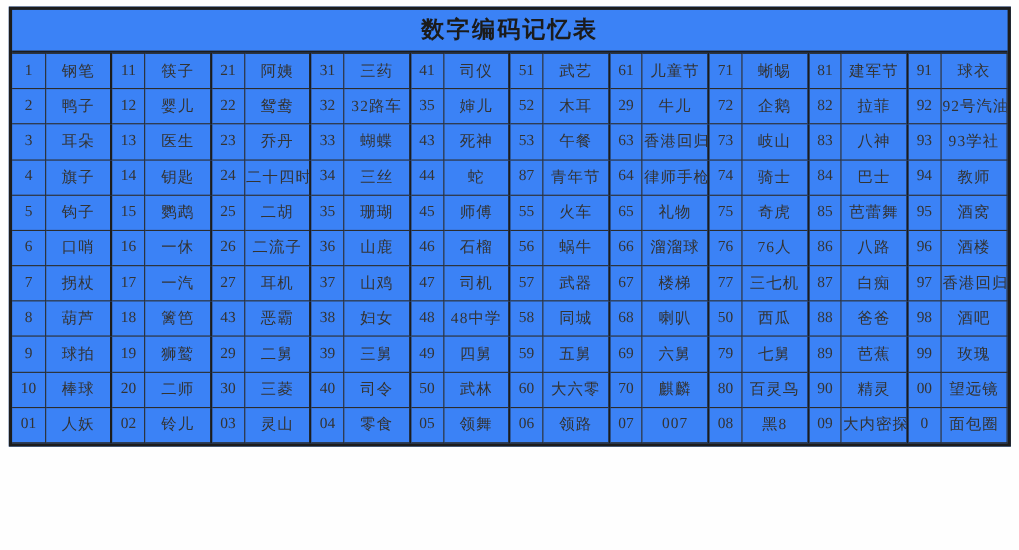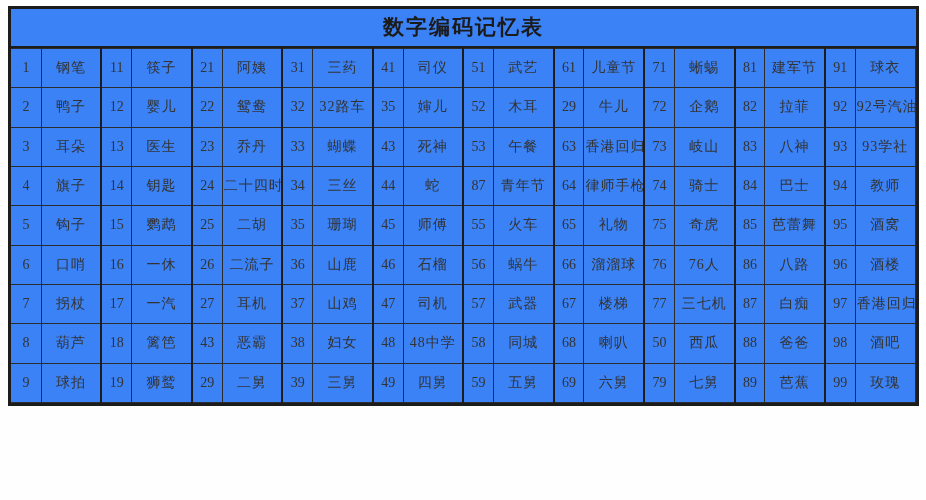--- a/index.html
+++ b/index.html
@@ -290,16 +290,60 @@
             <td class="word">五舅</td>
             <td class="num">69</td>
             <td class="word">六舅</td>
             <td class="num">79</td>
             <td class="word">七舅</td>
             <td class="num">89</td>
             <td class="word">芭蕉</td>
             <td class="num">99</td>
             <td class="word">玫瑰</td>
           </tr>
+          <tr>
+            <td class="num">10</td>
+            <td class="word">棒球</td>
+            <td class="num">20</td>
+            <td class="word">二师</td>
+            <td class="num">30</td>
+            <td class="word">三菱</td>
+            <td class="num">40</td>
+            <td class="word">司令</td>
+            <td class="num">50</td>
+            <td class="word">武林</td>
+            <td class="num">60</td>
+            <td class="word">大六零</td>
+            <td class="num">70</td>
+            <td class="word">麒麟</td>
+            <td class="num">80</td>
+            <td class="word">百灵鸟</td>
+            <td class="num">90</td>
+            <td class="word">精灵</td>
+            <td class="num">00</td>
+            <td class="word">望远镜</td>
+          </tr>
+          <tr>
+            <td class="num">01</td>
+            <td class="word">人妖</td>
+            <td class="num">02</td>
+            <td class="word">铃儿</td>
+            <td class="num">03</td>
+            <td class="word">灵山</td>
+            <td class="num">04</td>
+            <td class="word">零食</td>
+            <td class="num">05</td>
+            <td class="word">领舞</td>
+            <td class="num">06</td>
+            <td class="word">领路</td>
+            <td class="num">07</td>
+            <td class="word">007</td>
+            <td class="num">08</td>
+            <td class="word">黑8</td>
+            <td class="num">09</td>
+            <td class="word">大内密探</td>
+            <td class="num">0</td>
+            <td class="word">面包圈</td>
+          </tr>
         </tbody>
     </table>
   </div>
 </div>
 
 </body></html>

